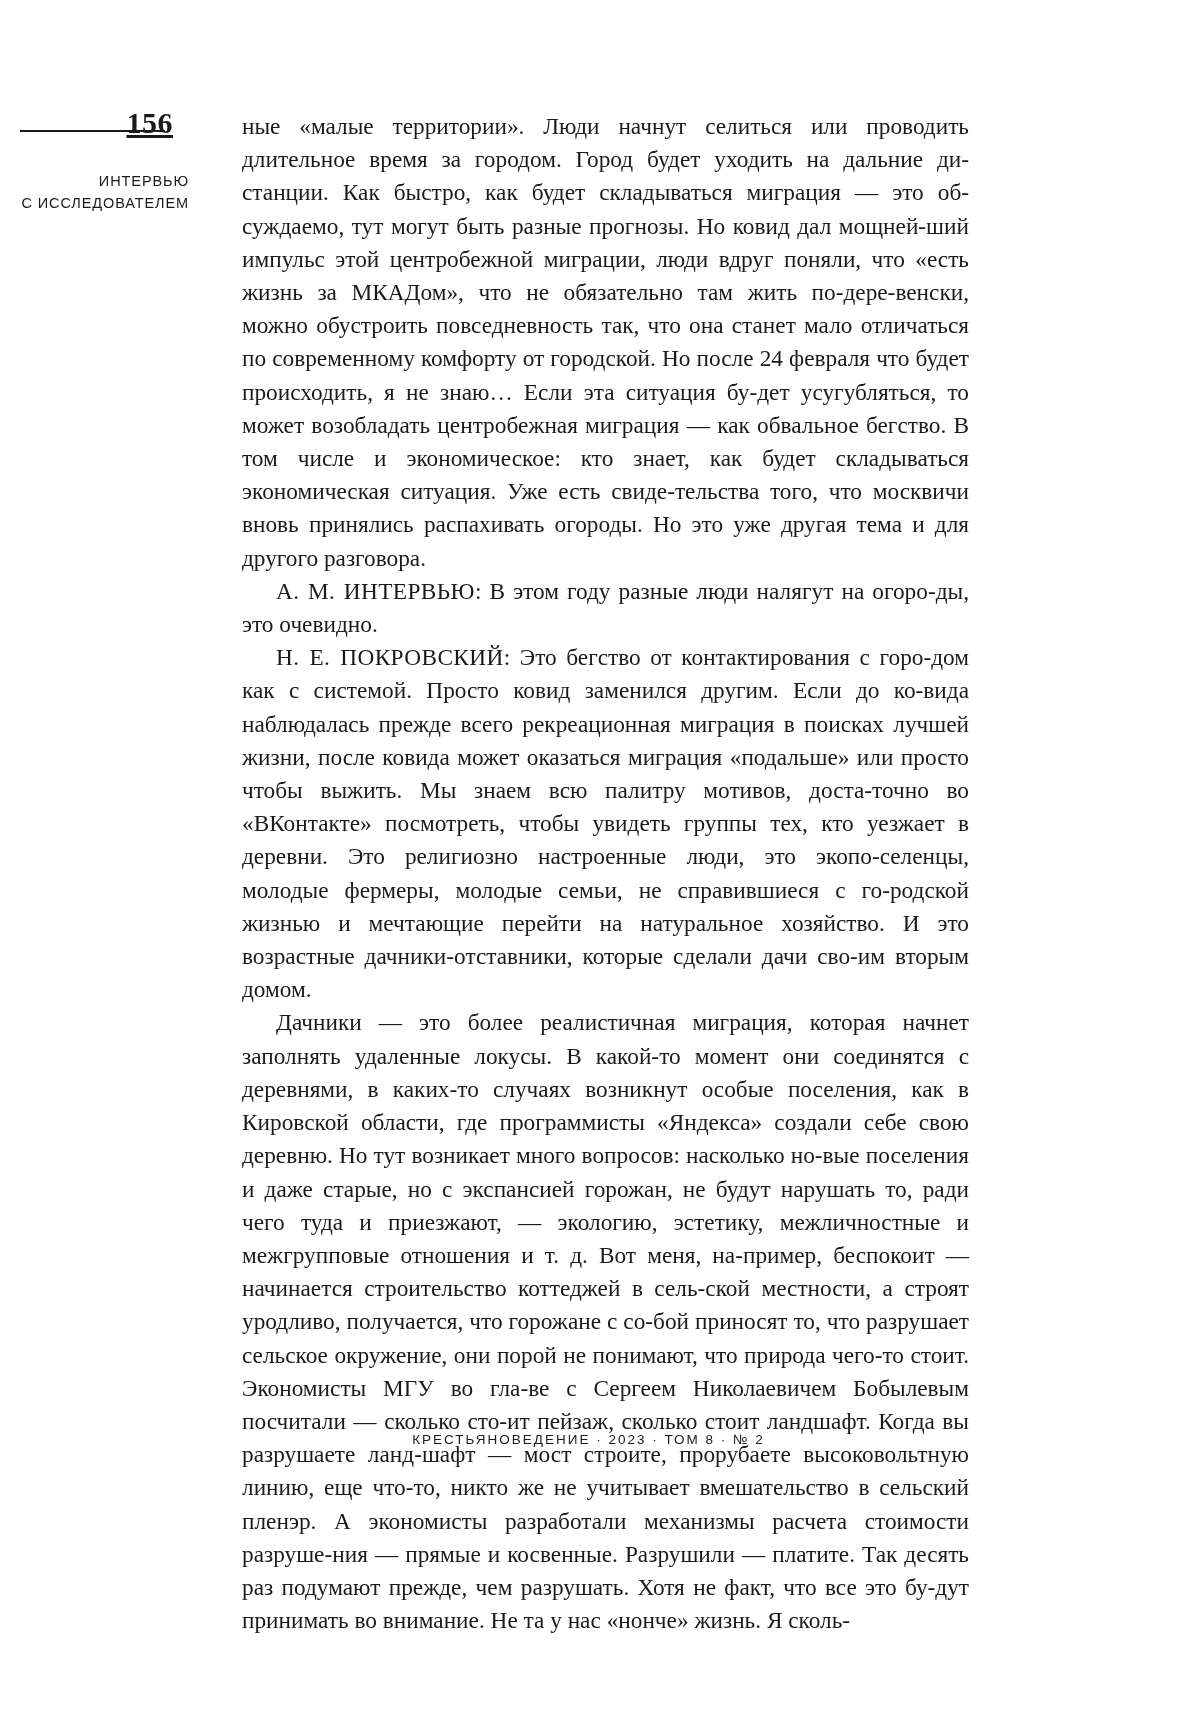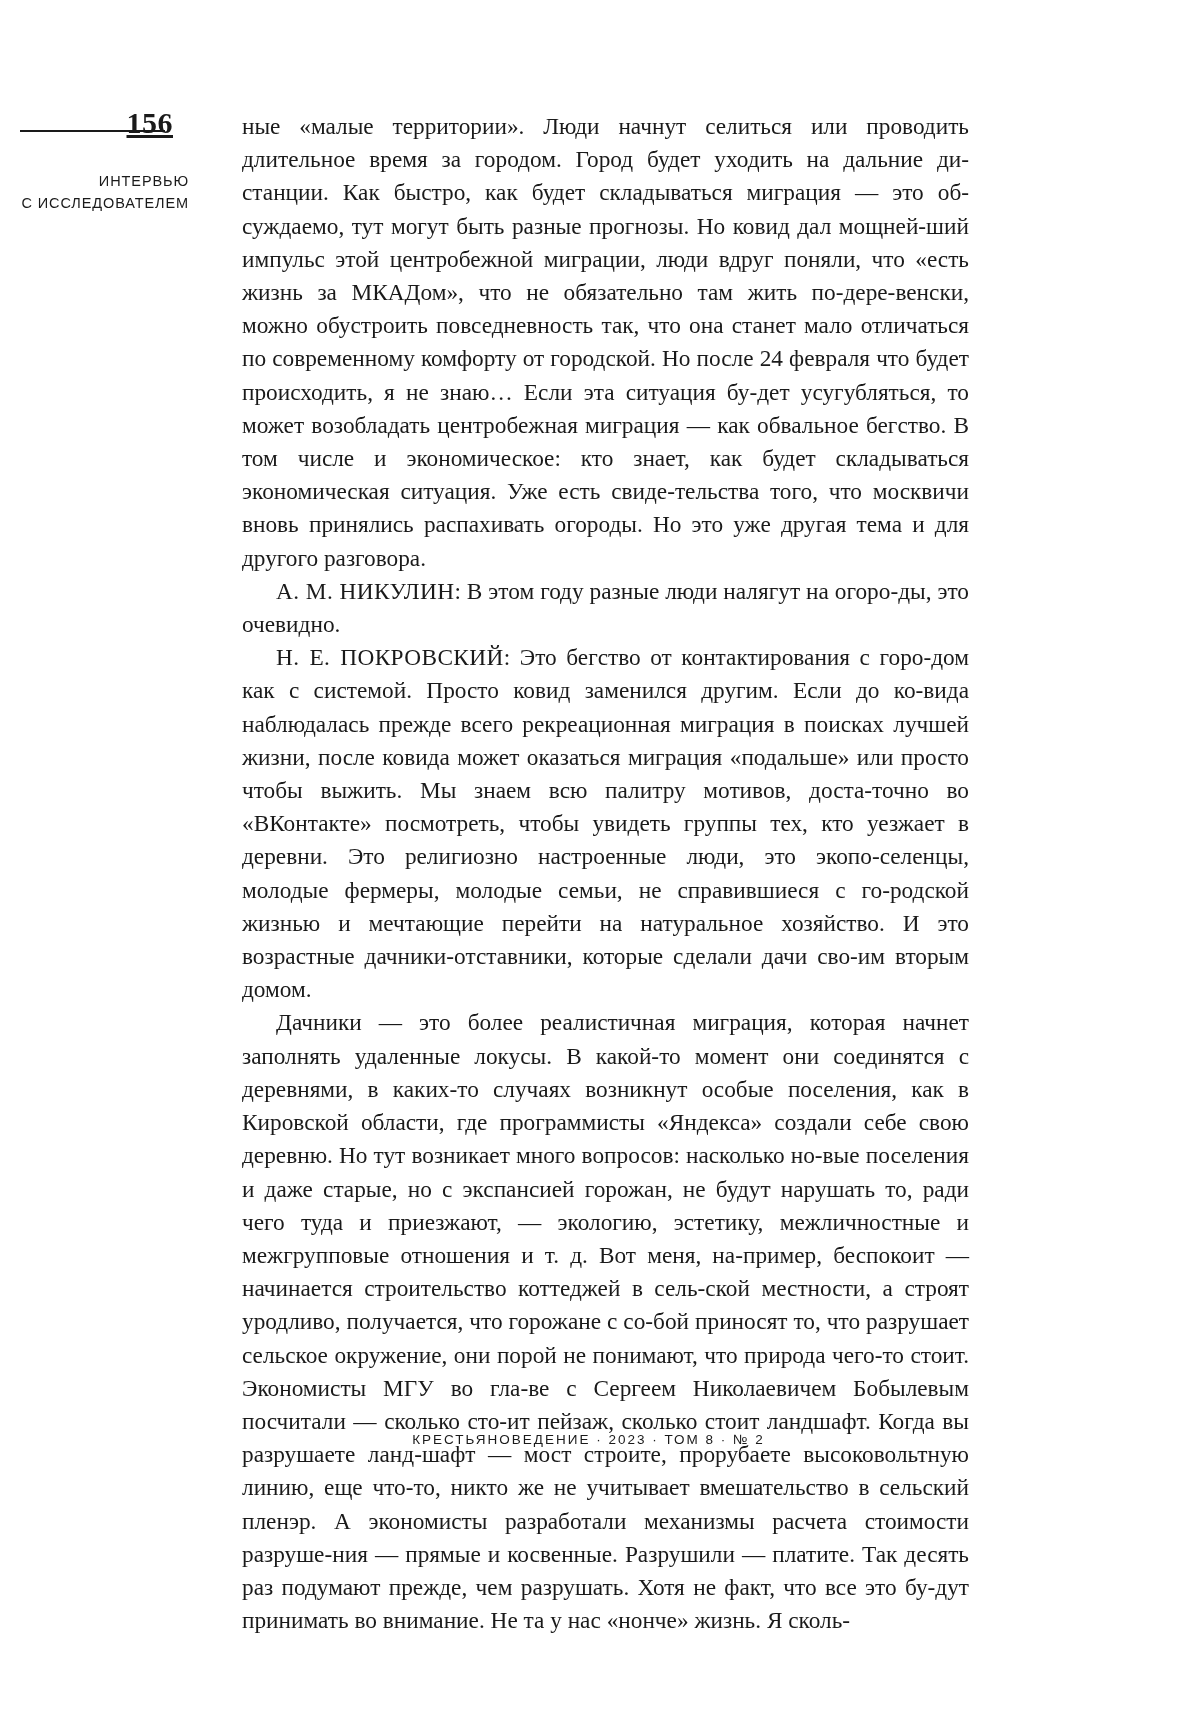--- a/index.html
+++ b/index.html
@@ -109,20 +109,20 @@
     <div class="folio-rule"></div>
     <div class="folio">156</div>
     <div class="running-head">
       <div>ИНТЕРВЬЮ</div>
       <div>С ИССЛЕДОВАТЕЛЕМ</div>
     </div>
   </div>
 
   <div class="column">
     <p>ные «малые территории». Люди начнут селиться или проводить длительное время за городом. Город будет уходить на дальние ди-станции. Как быстро, как будет складываться миграция — это об-суждаемо, тут могут быть разные прогнозы. Но ковид дал мощней-ший импульс этой центробежной миграции, люди вдруг поняли, что «есть жизнь за МКАДом», что не обязательно там жить по-дере-венски, можно обустроить повседневность так, что она станет мало отличаться по современному комфорту от городской. Но после 24 февраля что будет происходить, я не знаю… Если эта ситуация бу-дет усугубляться, то может возобладать центробежная миграция — как обвальное бегство. В том числе и экономическое: кто знает, как будет складываться экономическая ситуация. Уже есть свиде-тельства того, что москвичи вновь принялись распахивать огороды. Но это уже другая тема и для другого разговора.</p>
-    <p class="indent"><span class="speaker">А. М. НИКУЛИН</span><span>: В этом году разные люди налягут на огоро-ды, это очевидно.</span></p>
+    <p class="indent"><span class="speaker">А. М. ИНТЕРВЬЮ</span><span>: В этом году разные люди налягут на огоро-ды, это очевидно.</span></p>
     <p class="indent"><span class="speaker">Н. Е. ПОКРОВСКИЙ</span><span>: Это бегство от контактирования с горо-дом как с системой. Просто ковид заменился другим. Если до ко-вида наблюдалась прежде всего рекреационная миграция в поисках лучшей жизни, после ковида может оказаться миграция «подальше» или просто чтобы выжить. Мы знаем всю палитру мотивов, доста-точно во «ВКонтакте» посмотреть, чтобы увидеть группы тех, кто уезжает в деревни. Это религиозно настроенные люди, это экопо-селенцы, молодые фермеры, молодые семьи, не справившиеся с го-родской жизнью и мечтающие перейти на натуральное хозяйство. И это возрастные дачники-отставники, которые сделали дачи сво-им вторым домом.</span></p>
     <p class="indent">Дачники — это более реалистичная миграция, которая начнет заполнять удаленные локусы. В какой-то момент они соединятся с деревнями, в каких-то случаях возникнут особые поселения, как в Кировской области, где программисты «Яндекса» создали себе свою деревню. Но тут возникает много вопросов: насколько но-вые поселения и даже старые, но с экспансией горожан, не будут нарушать то, ради чего туда и приезжают, — экологию, эстетику, межличностные и межгрупповые отношения и т. д. Вот меня, на-пример, беспокоит — начинается строительство коттеджей в сель-ской местности, а строят уродливо, получается, что горожане с со-бой приносят то, что разрушает сельское окружение, они порой не понимают, что природа чего-то стоит. Экономисты МГУ во гла-ве с Сергеем Николаевичем Бобылевым посчитали — сколько сто-ит пейзаж, сколько стоит ландшафт. Когда вы разрушаете ланд-шафт — мост строите, прорубаете высоковольтную линию, еще что-то, никто же не учитывает вмешательство в сельский пленэр. А экономисты разработали механизмы расчета стоимости разруше-ния — прямые и косвенные. Разрушили — платите. Так десять раз подумают прежде, чем разрушать. Хотя не факт, что все это бу-дут принимать во внимание. Не та у нас «нонче» жизнь. Я сколь-</p>
   </div>
 
   <div class="footer">КРЕСТЬЯНОВЕДЕНИЕ · 2023 · ТОМ 8 · № 2</div>
 
 </div>
 
 </body></html>

